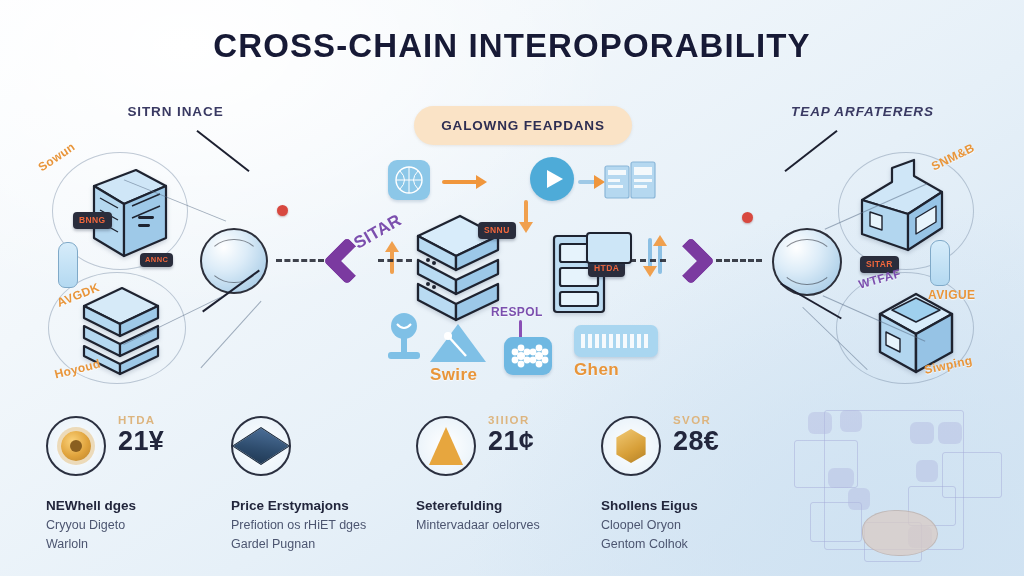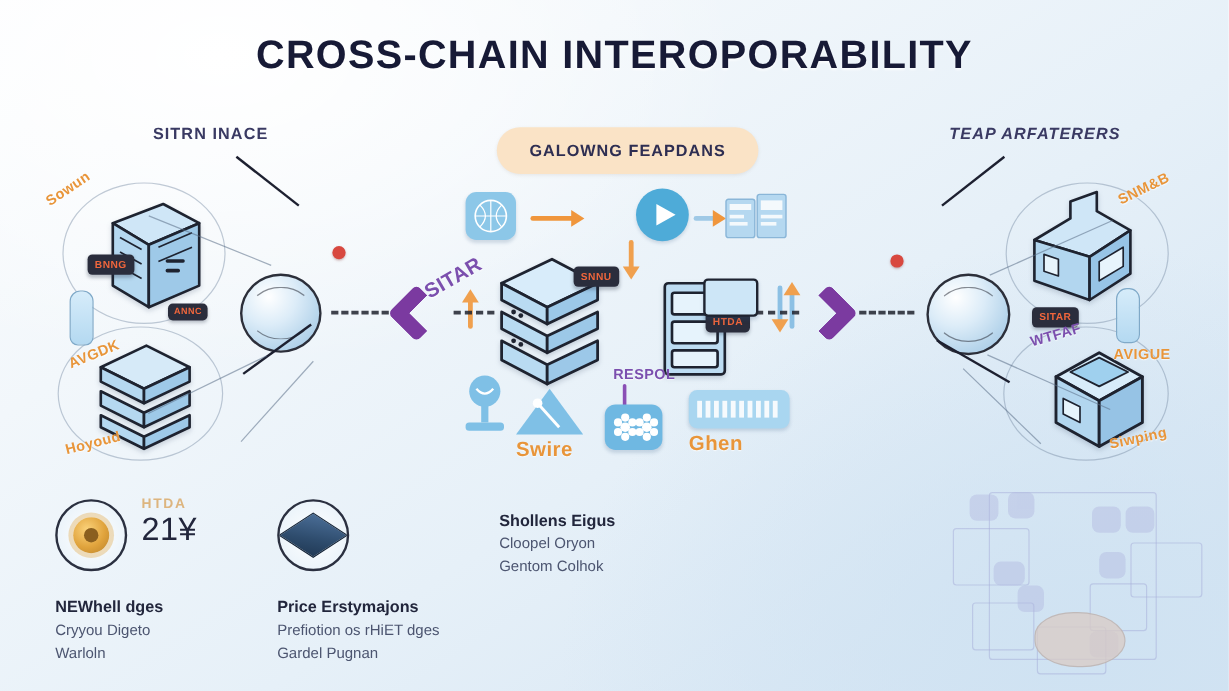--- a/index.html
+++ b/index.html
@@ -274,21 +274,21 @@
   .stat-kicker {
     font-size: 11.5px;
     font-weight: bold;
     letter-spacing: 1.4px;
     color: #ddb57f;
     margin-bottom: 1px;
     white-space: nowrap;
   }
   .stat-value {
     font-size: 27px;
-    font-weight: normal;
+    font-weight: bold;
     color: #22263c;
     letter-spacing: .4px;
     white-space: nowrap;
     line-height: 1.05;
   }
   .stat-value.accent { color: #e6584b; font-size: 26px; }
   .stat-title {
     margin-top: 14px;
     font-size: 13.5px;
     font-weight: bold;
@@ -487,21 +487,21 @@
 
   <div class="appicon pale" style="left:426px; top:320px; width:64px; height:46px; background:transparent; box-shadow:none;">
     <svg width="64" height="46" viewBox="0 0 64 46">
       <path d="M32 4 L60 42 L4 42 Z" fill="#7fc0e6"></path>
       <path d="M22 16 L40 36" stroke="#ffffff" stroke-width="2.4" fill="none"></path>
       <circle cx="22" cy="16" r="4" fill="#ffffff"></circle>
     </svg>
   </div>
   <div class="tag orange big" style="left:430px; top:365px;">Swire</div>
 
-  <div class="tag purple" style="left:511px; top:305px;text-align:center;">RESPOL</div>
+  <div class="tag purple" style="left:491px; top:305px;text-align:center;">RESPOL</div>
   <div class="arr-purple-down" style="left:519px; top:320px;"></div>
 
   <div class="appicon" style="left:504px; top:337px; width:48px; height:38px; background:#6fb8e2;">
     <svg width="48" height="38" viewBox="0 0 48 38">
       <g fill="#ffffff">
         <circle cx="17" cy="19" r="4"></circle>
           <circle cx="17" cy="11" r="3.4"></circle>
           <circle cx="17" cy="27" r="3.4"></circle>
         <circle cx="11" cy="15" r="3.4"></circle>
           <circle cx="23" cy="15" r="3.4"></circle>
@@ -612,22 +612,45 @@
       <div class="stat-top">
         <div class="stat-emblem">
           <div class="emblem-cube"></div>
         </div>
       </div>
       <div class="stat-title">Price Erstymajons</div>
       <div class="stat-line">Prefiotion os rHiET dges</div>
       <div class="stat-line">Gardel Pugnan</div>
     </div>
 
-
     <div class="stat">
+      <div class="stat-top">
+        <div class="stat-emblem">
+          <div class="emblem-tower"></div>
+        </div>
+        <div class="stat-num">
+          <div class="stat-kicker">3IIIOR</div>
+          <div class="stat-value">21¢</div>
+        </div>
+      </div>
+      <div class="stat-title">Seterefulding</div>
+      <div class="stat-line">Mintervadaar oelorves</div>
+      <div class="stat-line"></div>
+    </div>
+
+    <div class="stat">
+      <div class="stat-top">
+        <div class="stat-emblem">
+          <div class="emblem-hex"></div>
+        </div>
+        <div class="stat-num">
+          <div class="stat-kicker">SVOR</div>
+          <div class="stat-value">28€</div>
+        </div>
+      </div>
       <div class="stat-title">Shollens Eigus</div>
       <div class="stat-line">Cloopel Oryon</div>
       <div class="stat-line">Gentom Colhok</div>
     </div>
 
   </div>
 
   <div class="collage">
     <div class="ct" style="left:34px; top:4px; width:140px; height:140px;"></div>
     <div class="ct" style="left:4px; top:34px; width:64px; height:48px;"></div>

